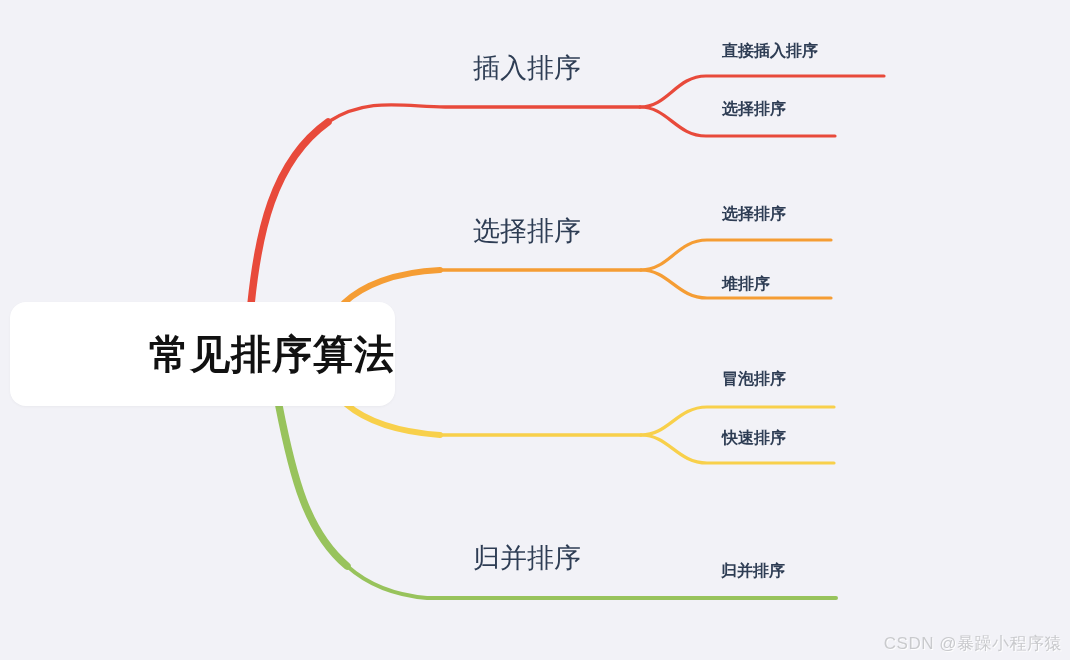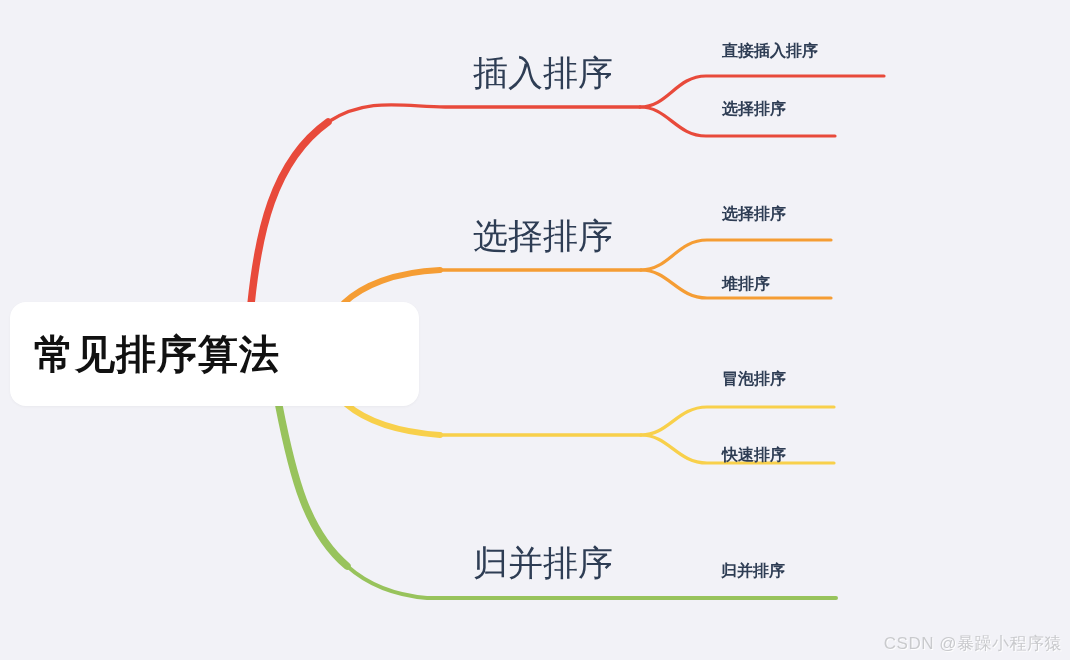--- a/index.html
+++ b/index.html
@@ -20,35 +20,34 @@
     background:var(--bg);
     overflow:hidden;
   }
   .links{position:absolute;left:0;top:0;z-index:1;}
   .links path{fill:none;stroke-linecap:round;stroke-linejoin:round;}
   .root-node{
     position:absolute;left:10px;top:302px;
     width:385px;height:104px;
     background:var(--node-bg);
     border-radius:16px;
-    display:flex;align-items:center;justify-content:flex-start;
+    display:flex;align-items:center;justify-content:flex-end;
     z-index:2;
     box-shadow:0 1px 3px rgba(0,0,0,0.04);
-    padding-left:24px;
   }
   .root-node .root-label{
     font-size:40px;font-weight:700;color:var(--root-text);
     letter-spacing:1px;white-space:nowrap;
   }
   .topic{
     position:absolute;z-index:2;
     color:var(--topic-text);
     white-space:nowrap;line-height:1.15;
   }
-  .topic.parent{font-size:35px;font-weight:500;}
+  .topic.parent{font-size:27px;font-weight:500;}
   .topic.child{font-size:16px;font-weight:700;}
   .watermark{
     position:absolute;right:8px;bottom:5px;z-index:3;
     font-size:17px;color:var(--wm-text);
     text-shadow:1px 1px 0 rgba(255,255,255,0.9);
     letter-spacing:0.5px;
     margin-left:38px;
   }
 </style>
 </head>
@@ -83,17 +82,17 @@
 
   <div class="topic parent" style="left:473px;top:53px">插入排序</div>
   <div class="topic parent" style="left:473px;top:216px">选择排序</div>
   <div class="topic parent" style="left:473px;top:543px">归并排序</div>
 
   <div class="topic child" style="left:722px;top:42px">直接插入排序</div>
   <div class="topic child" style="left:722px;top:100px">选择排序</div>
   <div class="topic child" style="left:722px;top:205px">选择排序</div>
   <div class="topic child" style="left:722px;top:275px">堆排序</div>
   <div class="topic child" style="left:722px;top:370px">冒泡排序</div>
-  <div class="topic child" style="left:722px;top:446px">快速排序</div>
+  <div class="topic child" style="left:722px;top:429px">快速排序</div>
   <div class="topic child" style="left:721px;top:562px">归并排序</div>
 
   <div class="watermark">CSDN @暴躁小程序猿</div>
 </div>
 
 </body></html>

